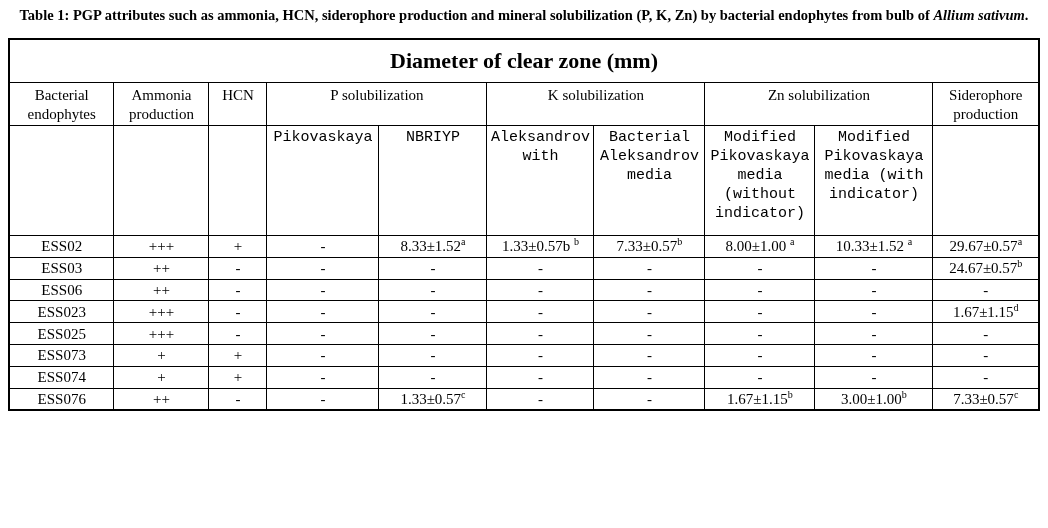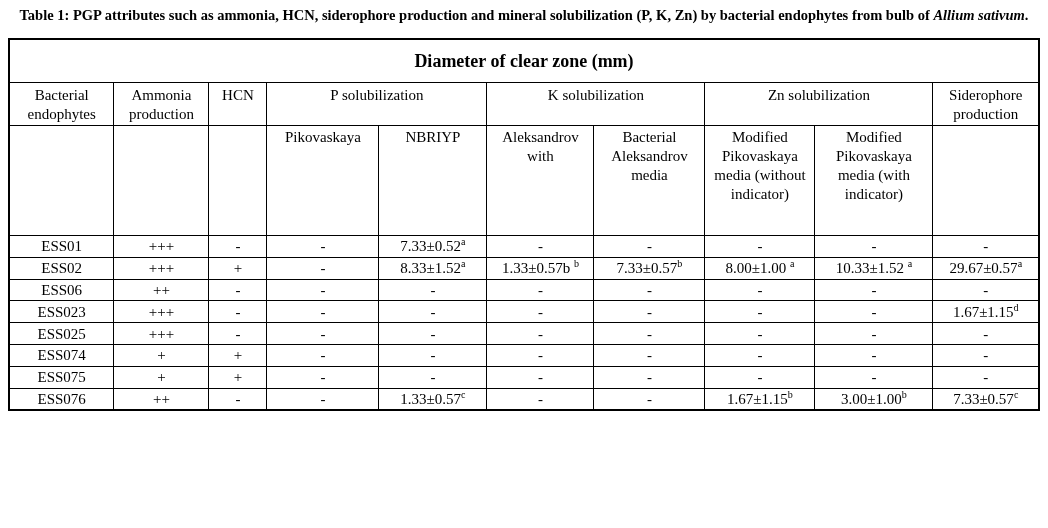--- a/index.html
+++ b/index.html
@@ -33,36 +33,37 @@
   table.pgp th, table.pgp td {
     border: 1px solid #000000;
     text-align: center;
     padding: 0 2px;
     font-weight: normal;
     font-size: 15px;
     overflow: hidden;
   }
   tr.row-span th {
     height: 42px;
-    font-size: 18px;
+    font-size: 22px;
     font-weight: bold;
     vertical-align: middle;
   }
   tr.row-groups th {
     height: 39px;
     vertical-align: top;
     padding-top: 3px;
     line-height: 19px;
     border-radius: 16px;
   }
   tr.row-media th {
     height: 107px;
     vertical-align: top;
     padding-top: 2px;
     line-height: 19px;
+    font-family: Liberation Mono, monospace;
   }
   tbody td {
     height: 20.8px;
     vertical-align: middle;
     line-height: 18px;
   }
   sup {
     font-size: 10px;
     line-height: 0;
     vertical-align: super;
@@ -111,44 +112,44 @@
         <th>NBRIYP</th>
         <th>Aleksandrov with</th>
         <th>Bacterial Aleksandrov media</th>
         <th>Modified Pikovaskaya media (without indicator)</th>
         <th>Modified Pikovaskaya media (with indicator)</th>
         <th></th>
       </tr>
     </thead>
     <tbody>
         <tr>
-          <td>ESS01</td>
-          <td>+++</td>
-          <td>-</td>
-          <td>-</td>
-          <td>7.33±0.52<sup>a</sup></td>
-          <td>-</td>
-          <td>-</td>
-          <td>-</td>
-          <td>-</td>
-          <td>-</td>
-        </tr>
-        <tr>
           <td>ESS02</td>
           <td>+++</td>
           <td>+</td>
           <td>-</td>
           <td>8.33±1.52<sup>a</sup></td>
           <td>1.33±0.57b&nbsp;<sup>b</sup></td>
           <td>7.33±0.57<sup>b</sup></td>
           <td>8.00±1.00&nbsp;<sup>a</sup></td>
           <td>10.33±1.52&nbsp;<sup>a</sup></td>
           <td>29.67±0.57<sup>a</sup></td>
         </tr>
         <tr>
+          <td>ESS03</td>
+          <td>++</td>
+          <td>-</td>
+          <td>-</td>
+          <td>-</td>
+          <td>-</td>
+          <td>-</td>
+          <td>-</td>
+          <td>-</td>
+          <td>24.67±0.57<sup>b</sup></td>
+        </tr>
+        <tr>
           <td>ESS06</td>
           <td>++</td>
           <td>-</td>
           <td>-</td>
           <td>-</td>
           <td>-</td>
           <td>-</td>
           <td>-</td>
           <td>-</td>
           <td>-</td>
@@ -171,33 +172,33 @@
           <td>-</td>
           <td>-</td>
           <td>-</td>
           <td>-</td>
           <td>-</td>
           <td>-</td>
           <td>-</td>
           <td>-</td>
         </tr>
         <tr>
+          <td>ESS073</td>
+          <td>+</td>
+          <td>+</td>
+          <td>-</td>
+          <td>-</td>
+          <td>-</td>
+          <td>-</td>
+          <td>-</td>
+          <td>-</td>
+          <td>-</td>
+        </tr>
+        <tr>
           <td>ESS074</td>
-          <td>+</td>
-          <td>+</td>
-          <td>-</td>
-          <td>-</td>
-          <td>-</td>
-          <td>-</td>
-          <td>-</td>
-          <td>-</td>
-          <td>-</td>
-        </tr>
-        <tr>
-          <td>ESS075</td>
           <td>+</td>
           <td>+</td>
           <td>-</td>
           <td>-</td>
           <td>-</td>
           <td>-</td>
           <td>-</td>
           <td>-</td>
           <td>-</td>
         </tr>

